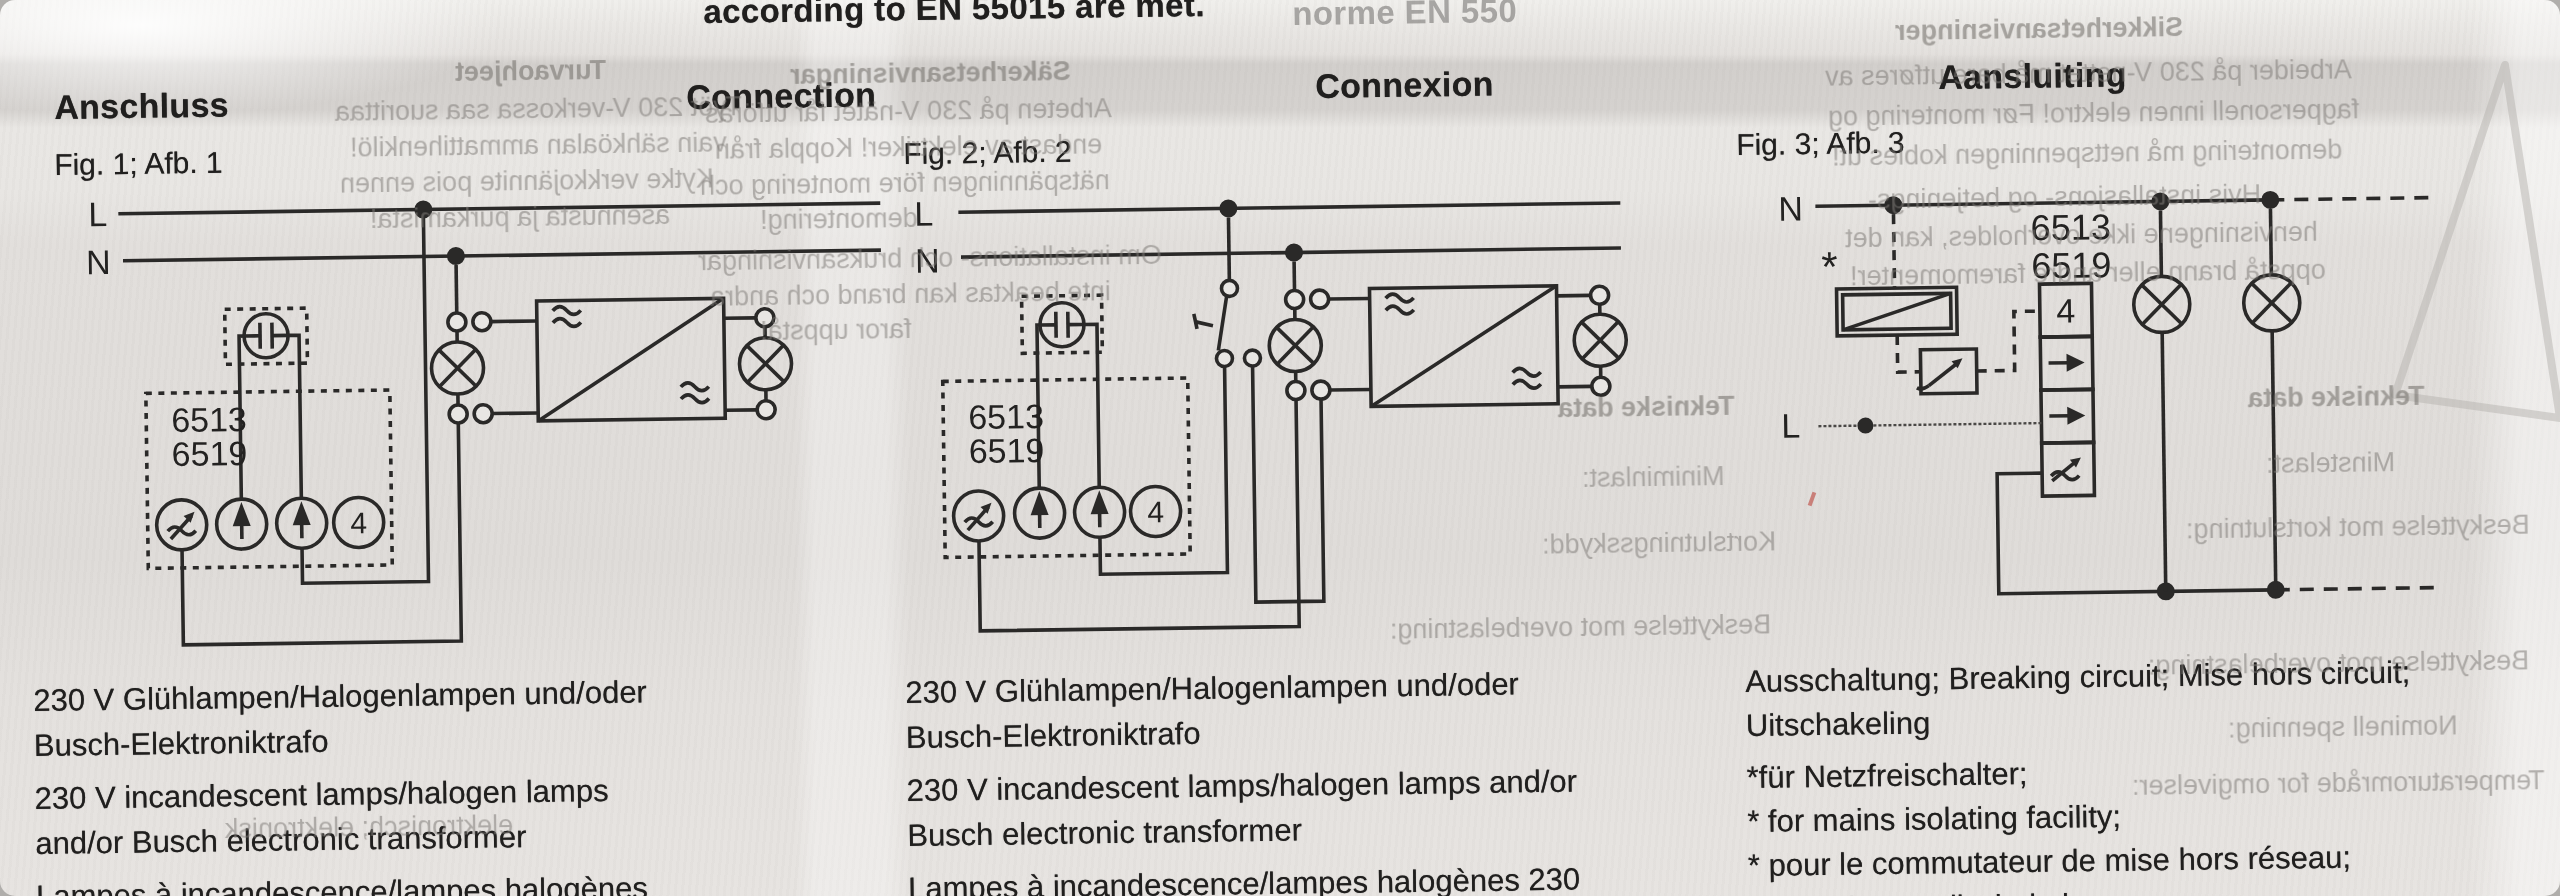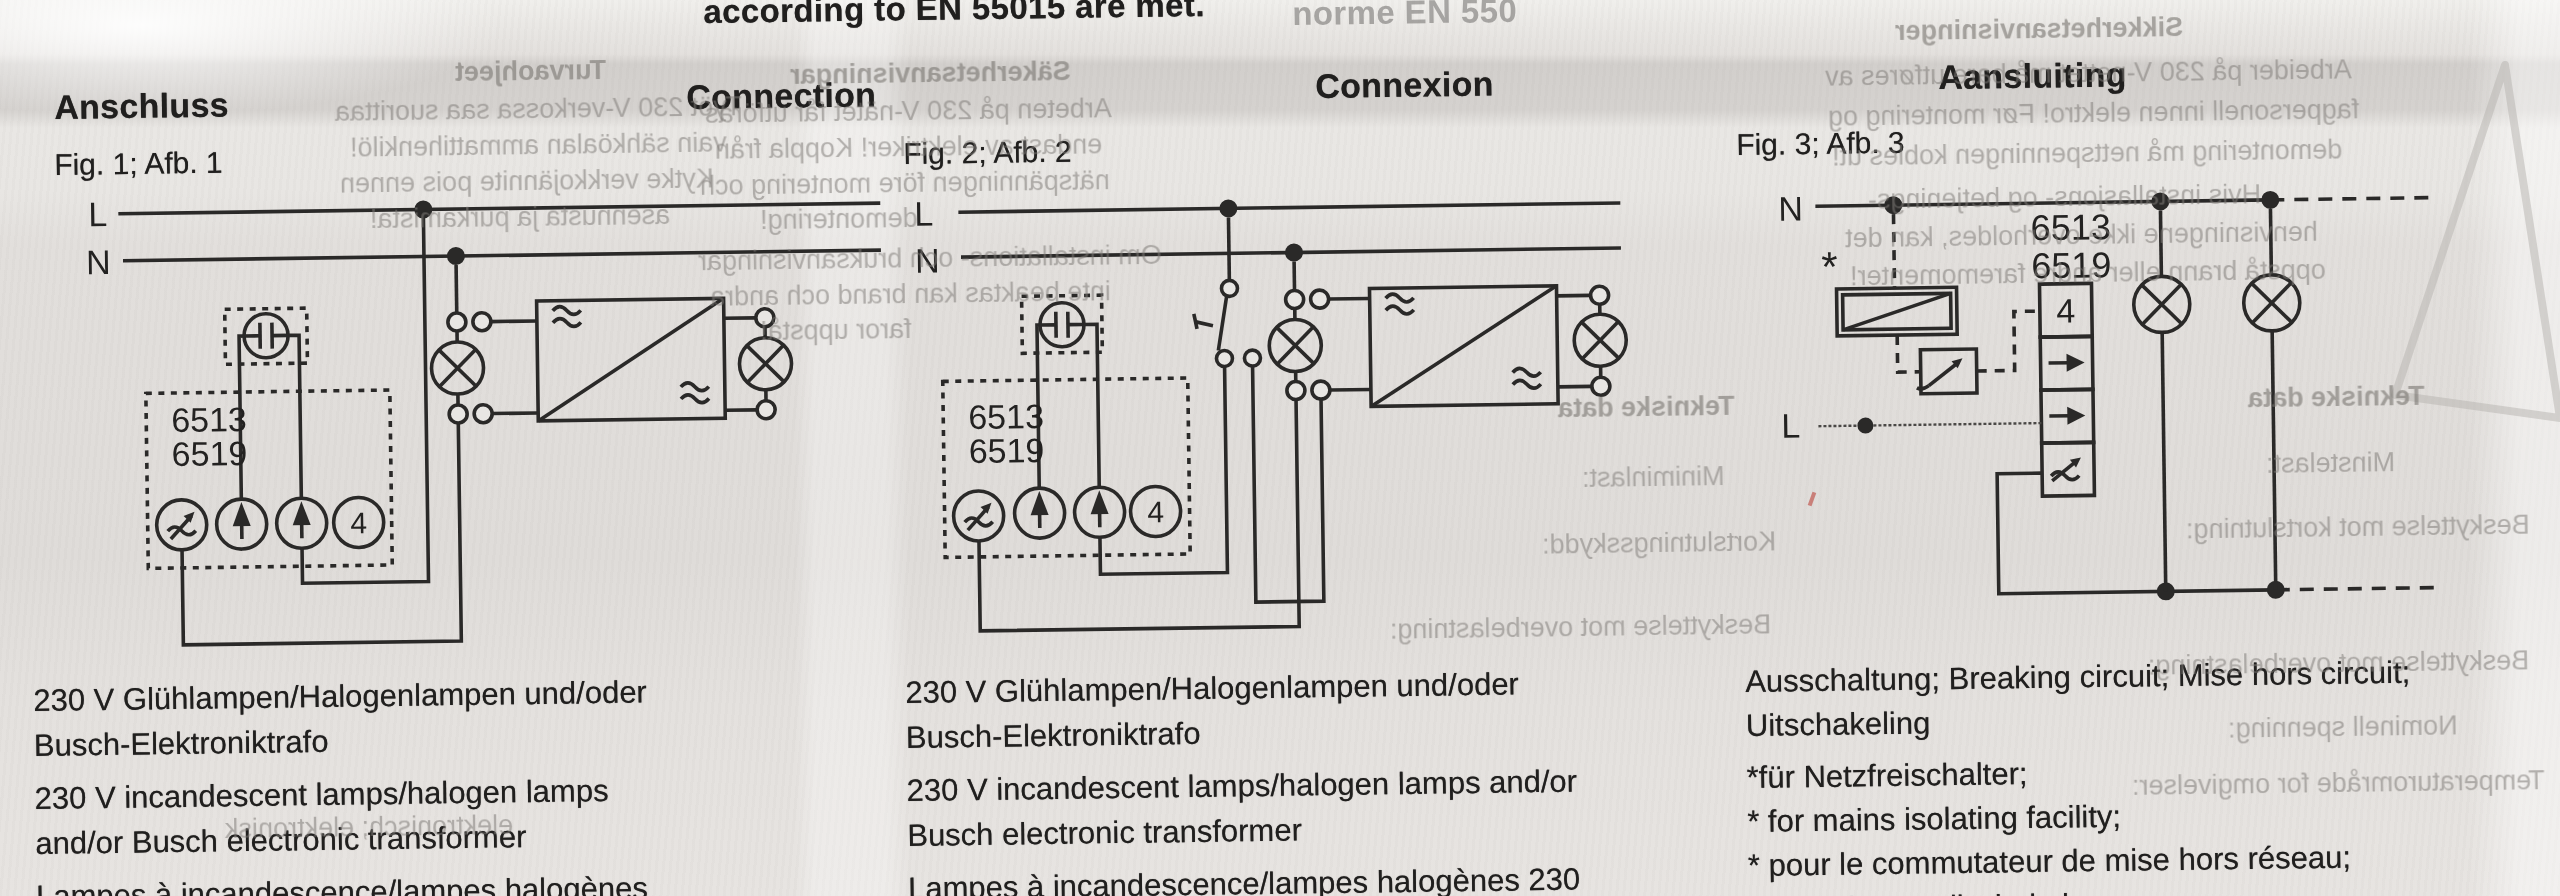--- a/index.html
+++ b/index.html
@@ -4,20 +4,21 @@
 <style>
   html,body{margin:0;padding:0;background:#b0aeab;}
   #page{
     position:relative;width:2560px;height:896px;overflow:hidden;
     font-family:"Liberation Sans",sans-serif;color:#201f1e;
     background:
       radial-gradient(ellipse 520px 130px at 140px 25px, rgba(255,255,255,.9), rgba(255,255,255,0) 70%),
       linear-gradient(90deg, rgba(255,255,255,0) 0 795px, rgba(255,255,255,.30) 815px 885px, rgba(255,255,255,0) 910px 2470px, rgba(255,255,255,.45) 2520px 2560px),
       repeating-linear-gradient(95deg, rgba(120,115,110,.030) 0 3px, rgba(0,0,0,0) 3px 7px),
       linear-gradient(180deg,#f0efec 0px,#e9e7e4 28px,#e3e0dd 54px,#d2cfcc 64px,#d5d2cf 110px,#e9e7e4 128px,#e8e6e3 192px,#e2dfdc 245px,#dfdcd9 560px,#e4e1de 705px,#e7e4e1 896px);
+    border-radius: 15px;
   }
   .t{position:absolute;white-space:nowrap;transform:rotate(-0.8deg);transform-origin:0 0;}
   .ink{color:#201f1e;text-shadow:0 0 .7px rgba(32,31,30,.75);}
   .hdr{font-size:34px;font-weight:bold;letter-spacing:.3px;}
   .cap{font-size:30px;}
   .note{font-size:33px;font-weight:bold;letter-spacing:.4px;}
   .body{font-size:31px;line-height:45px;}
   .body .gap{margin-top:8px;}
   .bleed{position:absolute;white-space:nowrap;color:rgba(128,124,120,.55);
          filter:blur(.6px);font-size:27px;transform:scaleX(-1) rotate(.8deg);}

